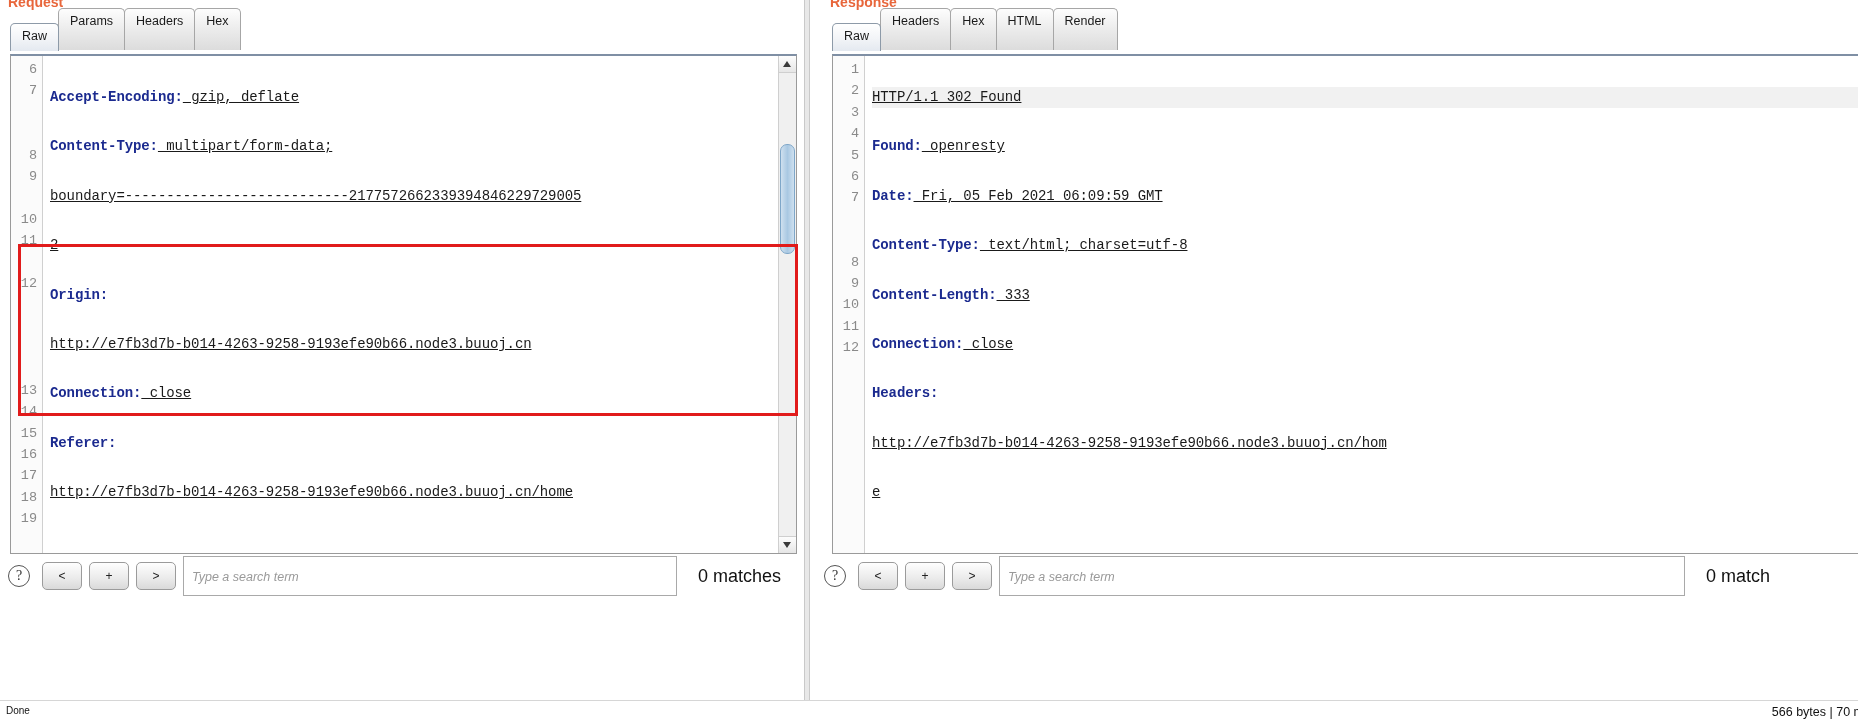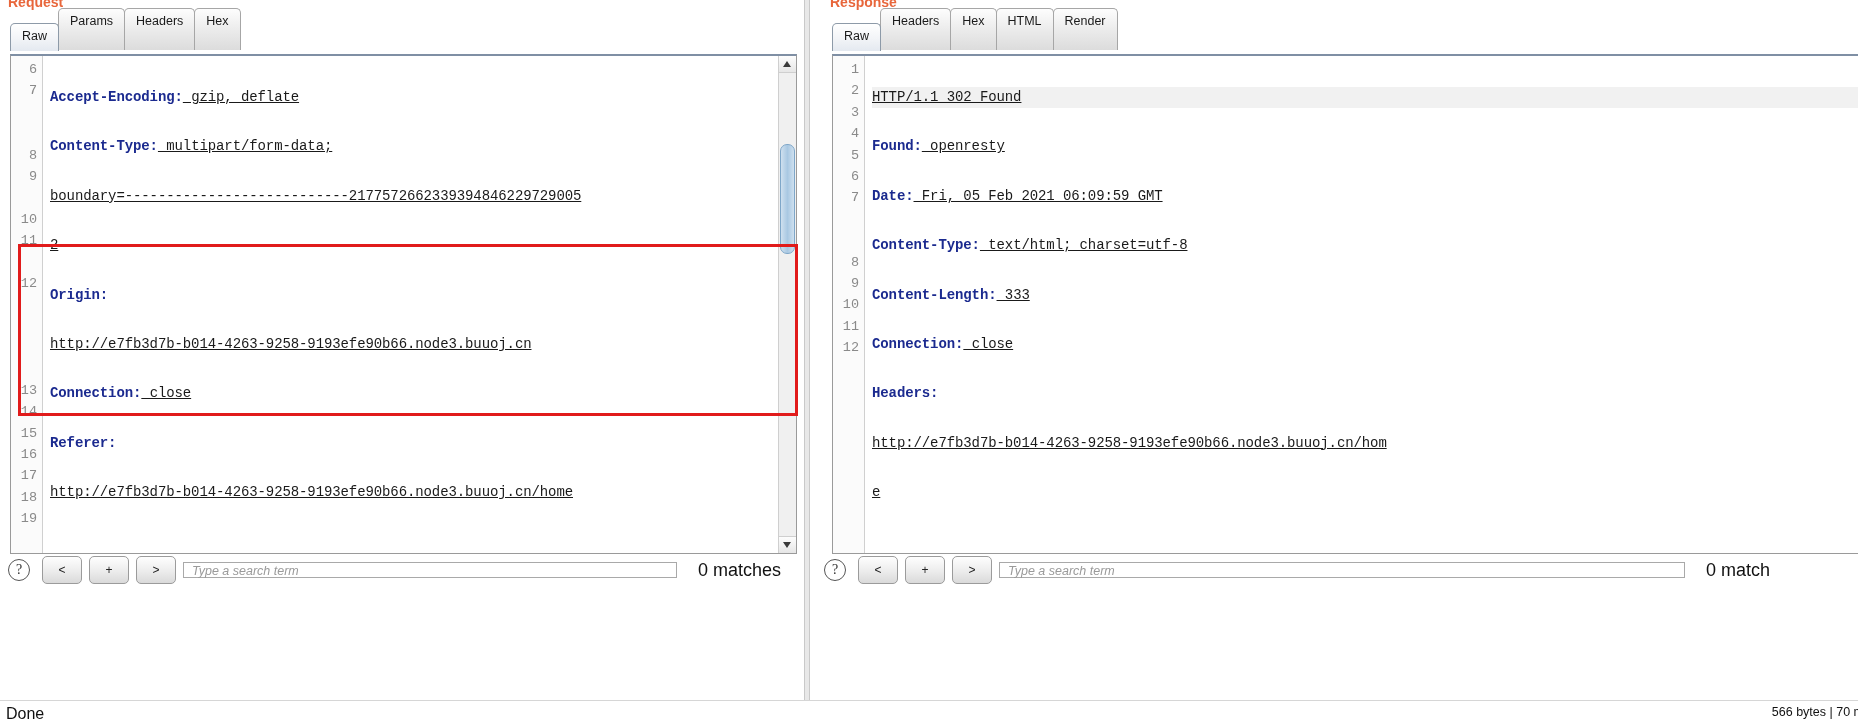--- a/index.html
+++ b/index.html
@@ -170,21 +170,21 @@
     margin-right:7px;
     border:1px solid #9b9b9b;
     border-radius:5px;
     background:linear-gradient(to bottom,#fefefe 0%,#ececec 55%,#dadada 100%);
     font-family:"Liberation Sans", sans-serif;
     font-size:12px;color:#222;
     display:flex;align-items:center;justify-content:center;
     cursor:default;
   }
   .sinput{
-    height:16px;
+    height:40px;
     border:1px solid #a9a9a9;
     background:#fff;
     font-family:"Liberation Sans", sans-serif;
     font-size:12.5px;
     font-style:italic;
     color:#9a9a9a;
     padding:1px 0 0 8px;
     display:flex;align-items:center;
     box-sizing:border-box;
   }
@@ -209,21 +209,21 @@
   .statusbar{
     position:absolute;
     left:0;right:0;bottom:0;
     height:26px;
     background:#ffffff;
     border-top:1px solid #d6d6d6;
   }
   .status-left{
     position:absolute;left:6px;top:4px;
     font-family:"Liberation Sans", sans-serif;
-    font-size:16px;color:#111;
+    font-size:10px;color:#111;
   }
   .status-right{
     position:absolute;right:-6px;top:4px;
     font-family:"Liberation Sans", sans-serif;
     font-size:12.5px;color:#111;white-space:nowrap;
   }
   .topline{
     position:absolute;left:0;right:0;top:0;height:3px;background:#ffffff;
   }
 </style>

